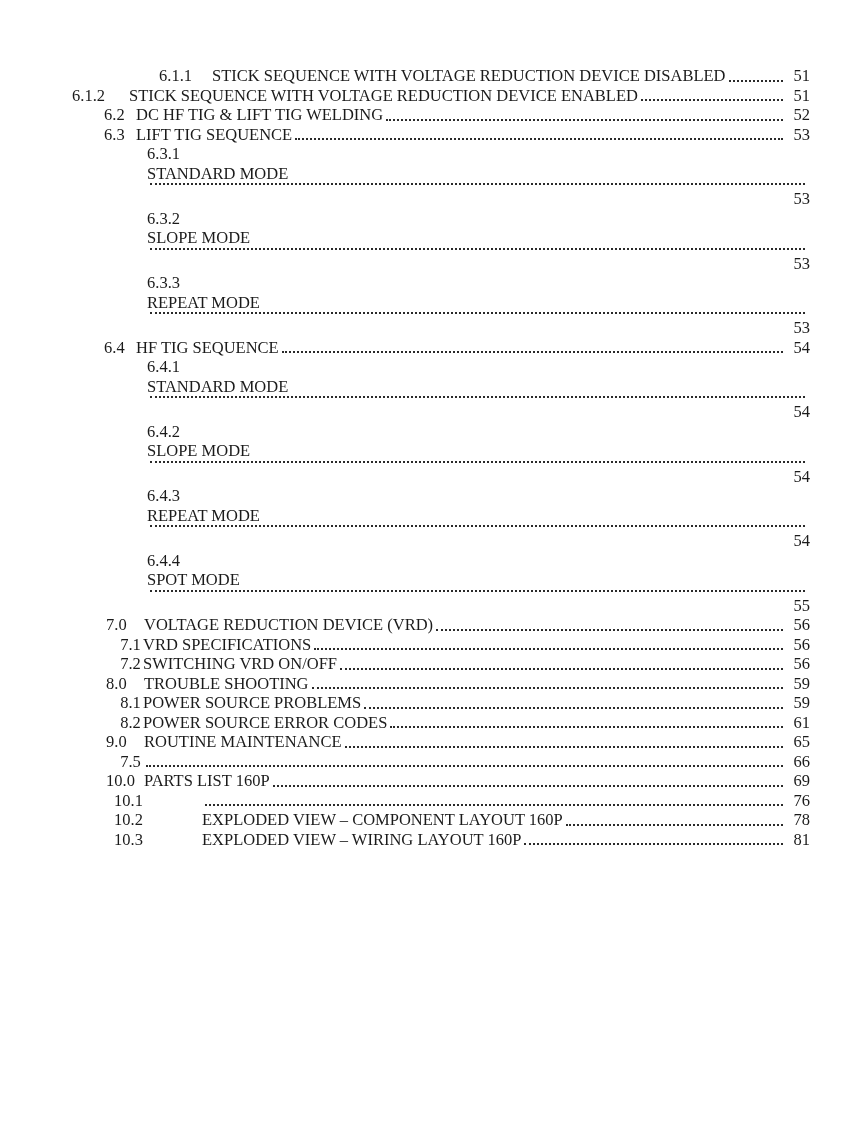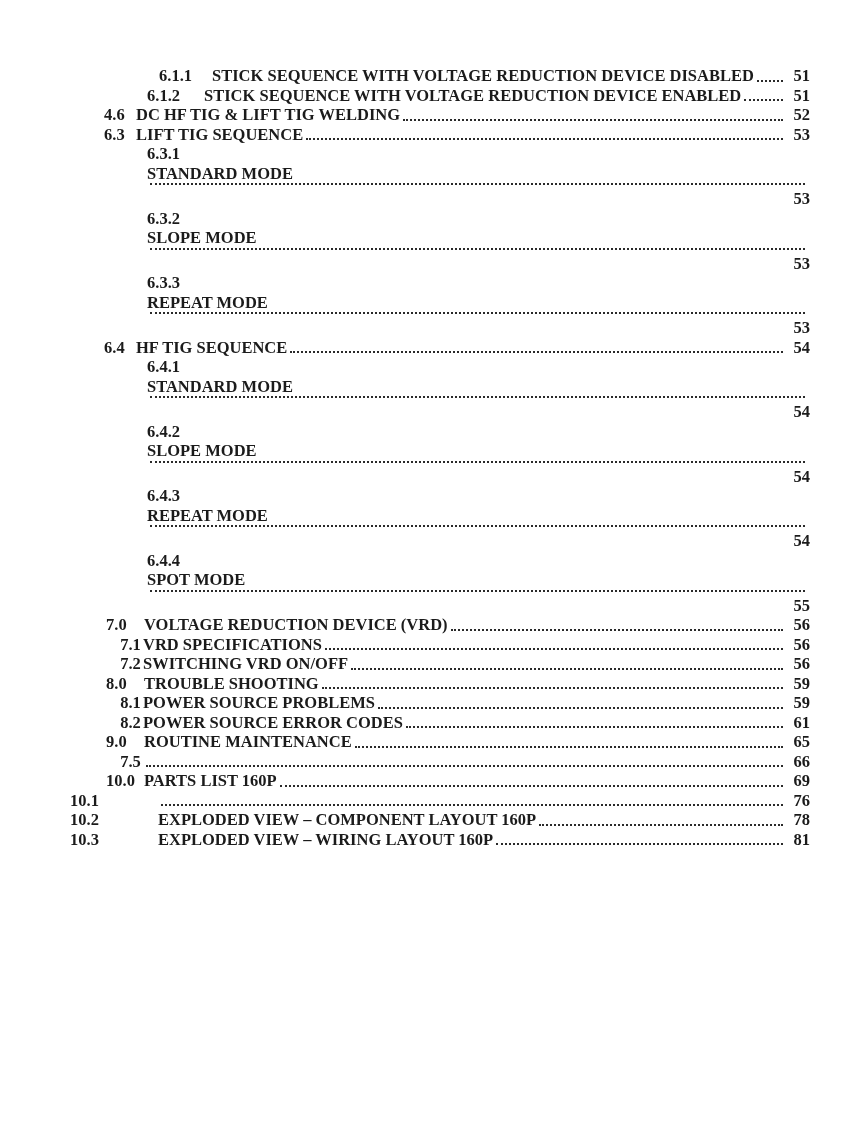--- a/index.html
+++ b/index.html
@@ -8,21 +8,20 @@
     background: #ffffff;
   }
   .page {
     position: relative;
     width: 864px;
     height: 1122px;
     background: #ffffff;
     overflow: hidden;
     font-family: "Liberation Serif", "DejaVu Serif", serif;
     color: #1b1b1b;
-    font-weight: bold;
   }
   .toc {
     position: absolute;
     top: 66px;
     left: 0;
     right: 54px;
   }
   .toc-row {
     display: flex;
     align-items: stretch;
@@ -45,44 +44,44 @@
   }
   .pg {
     flex: 0 0 auto;
     min-width: 22px;
     text-align: right;
   }
   
   .lv-l1   { padding-left: 106px; align-items: flex-end; } .lv-l1   .num { width: 38px; }
   .lv-l2a  { padding-left: 104px; } .lv-l2a  .num { width: 32px; }
   .lv-l2b  { padding-left: 118px; } .lv-l2b  .num { width: 25px; text-align: center; }
-  .lv-l2c  { padding-left: 70px; } .lv-l2c  .num { width: 88px; }
+  .lv-l2c  { padding-left: 114px; } .lv-l2c  .num { width: 88px; }
   .lv-l3a  { padding-left: 159px; } .lv-l3a  .num { width: 53px; }
-  .lv-l3a2 { padding-left: 99px; margin-left: 48px; } .lv-l3a2 .num { width: 57px; }
+  .lv-l3a2 { padding-left: 72px; } .lv-l3a2 .num { width: 57px; }
   .lv-l3b  { padding-left: 147px; flex-direction: column; } .lv-l3b  .num { width: 56px; }
 </style>
 </head>
 <body>
 
 <div class="page" style="background: rgb(255, 255, 255); color: rgb(27, 27, 27);">
   <div class="toc">
       <div class="toc-row lv-l3a">
     <span class="num">6.1.1</span>
     <span class="ttl">STICK SEQUENCE WITH VOLTAGE REDUCTION DEVICE DISABLED</span>
     <span class="leader"></span>
     <span class="pg">51</span>
   </div>
       <div class="toc-row lv-l3a2">
     <span class="num">6.1.2</span>
     <span class="ttl">STICK SEQUENCE WITH VOLTAGE REDUCTION DEVICE ENABLED</span>
     <span class="leader"></span>
     <span class="pg">51</span>
   </div>
       <div class="toc-row lv-l2a">
-    <span class="num">4.6</span>
+    <span class="num">6.2</span>
     <span class="ttl">DC HF TIG &amp; LIFT TIG WELDING</span>
     <span class="leader"></span>
     <span class="pg">52</span>
   </div>
       <div class="toc-row lv-l2a">
     <span class="num">6.3</span>
     <span class="ttl">LIFT TIG SEQUENCE</span>
     <span class="leader"></span>
     <span class="pg">53</span>
   </div>

